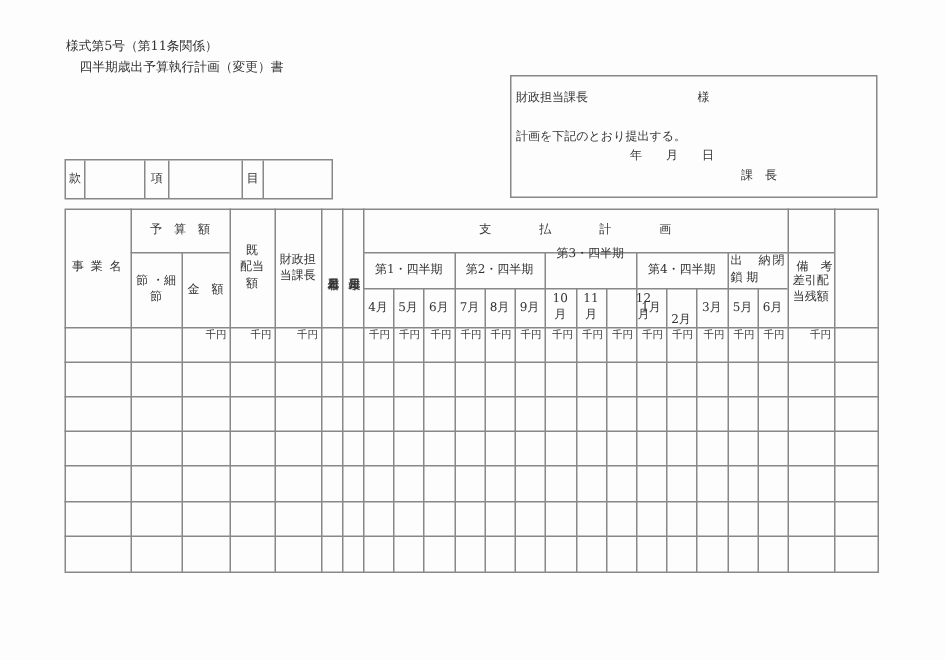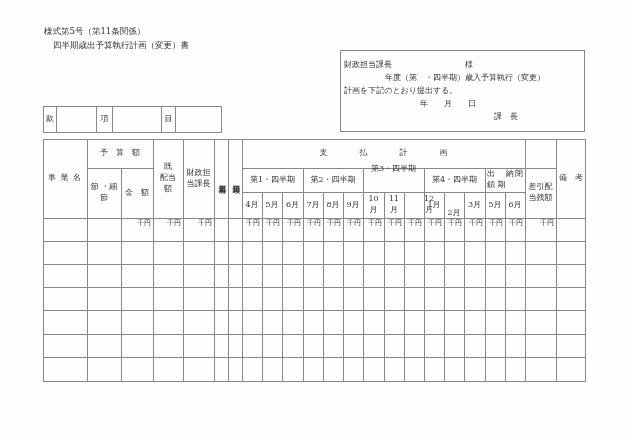--- a/index.html
+++ b/index.html
@@ -14,21 +14,20 @@
 </style>
 </head>
 <body>
 
 <div class="abs t" style="left:44px;top:27px;font-size:8.5px;">様式第5号（第11条関係）</div>
 <div class="abs t" style="left:53px;top:41px;font-size:8.5px;">四半期歳出予算執行計画（変更）書</div>
 
 <div class="abs" style="left:340px;top:50px;width:245px;height:82px;border:1px solid #888;box-sizing:border-box;">
   <div class="abs t" style="left:3px;top:10px;">財政担当課長</div>
   <div class="abs t" style="left:124px;top:10px;">様</div>
-  <div class="abs t" style="left:44px;top:23px;">年度（第　・四半期）歳入予算執行（変更）</div>
   <div class="abs t" style="left:3px;top:36px;">計画を下記のとおり提出する。</div>
   <div class="abs t" style="left:79px;top:49px;">年　　月　　日</div>
   <div class="abs t" style="left:153px;top:62px;">課　長</div>
 </div>
 
 <div class="abs" style="left:43px;top:106px;width:179px;height:27px;border:1px solid #888;box-sizing:border-box;">
   <div class="abs" style="left:12px;top:0;width:1px;height:25px;background:#888;"></div>
   <div class="abs" style="left:52px;top:0;width:1px;height:25px;background:#888;"></div>
   <div class="abs" style="left:68px;top:0;width:1px;height:25px;background:#888;"></div>
   <div class="abs" style="left:117px;top:0;width:1px;height:25px;background:#888;"></div>
@@ -99,21 +98,21 @@
     <div class="cell" style="left: 343px; top: 192px; width: 20px; height: 26px; padding: 0px 3px; box-sizing: border-box;">9月</div>
     <div class="cell" style="left: 363px; top: 192px; width: 21px; height: 26px; padding: 0px 3px; box-sizing: border-box;">10月</div>
     <div class="cell" style="left: 384px; top: 192px; width: 20px; height: 26px; padding: 0px 3px; box-sizing: border-box;">11月</div>
     <div class="cell" style="left: 419px; top: 192px; width: 20px; height: 26px; padding: 0px 3px; box-sizing: border-box;">12月</div>
     <div class="cell" style="left: 424px; top: 192px; width: 20px; height: 26px; padding: 0px 3px; box-sizing: border-box;">1月</div>
     <div class="cell" style="left: 444px; top: 192px; width: 20px; height: 42px; padding: 0px 3px; box-sizing: border-box;">2月</div>
     <div class="cell" style="left: 464px; top: 192px; width: 21px; height: 26px; padding: 0px 3px; box-sizing: border-box;">3月</div>
     <div class="cell" style="left: 485px; top: 192px; width: 20px; height: 26px; padding: 0px 3px; box-sizing: border-box;">5月</div>
     <div class="cell" style="left: 505px; top: 192px; width: 20px; height: 26px; padding: 0px 3px; box-sizing: border-box;">6月</div>
     <div class="cell" style="left: 525px; top: 168px; width: 31px; height: 50px; padding: 0px 2px; box-sizing: border-box;">差引配当残額</div>
-    <div class="cell" style="left: 556px; top: 139px; width: 30px; height: 79px;">備　考</div>
+    <div class="cell" style="left: 528px; top: 139px; width: 30px; height: 79px;">備　考</div>
     <div class="unit" style="left: 121px; width: 30px; top: 220px;">千円</div>
     <div class="unit" style="left: 153px; width: 28px; top: 220px;">千円</div>
     <div class="unit" style="left: 183px; width: 29px; top: 220px;">千円</div>
     <div class="unit" style="left: 242px; width: 18px; top: 220px;">千円</div>
     <div class="unit" style="left: 262px; width: 18px; top: 220px;">千円</div>
     <div class="unit" style="left: 282px; width: 19px; top: 220px;">千円</div>
     <div class="unit" style="left: 303px; width: 18px; top: 220px;">千円</div>
     <div class="unit" style="left: 323px; width: 18px; top: 220px;">千円</div>
     <div class="unit" style="left: 343px; width: 18px; top: 220px;">千円</div>
     <div class="unit" style="left: 363px; width: 19px; top: 220px;">千円</div>

